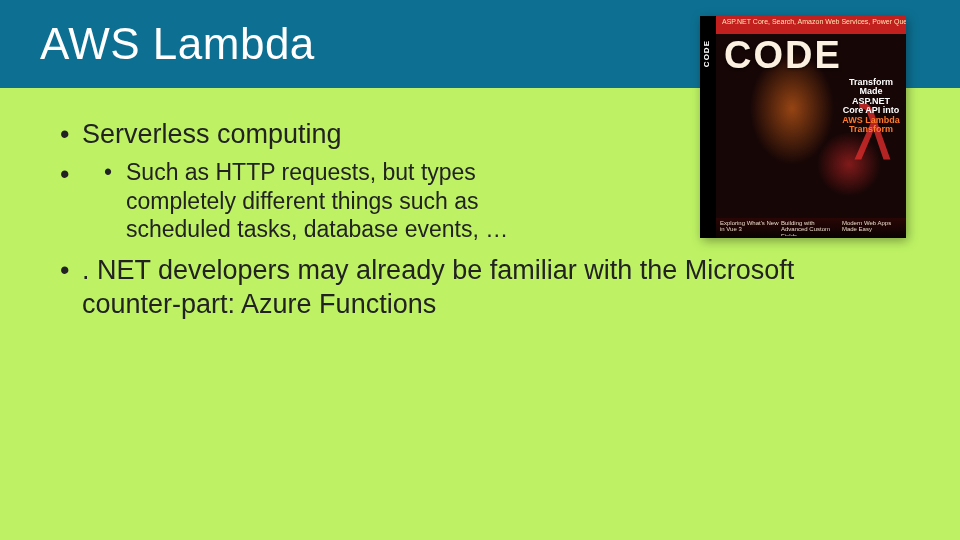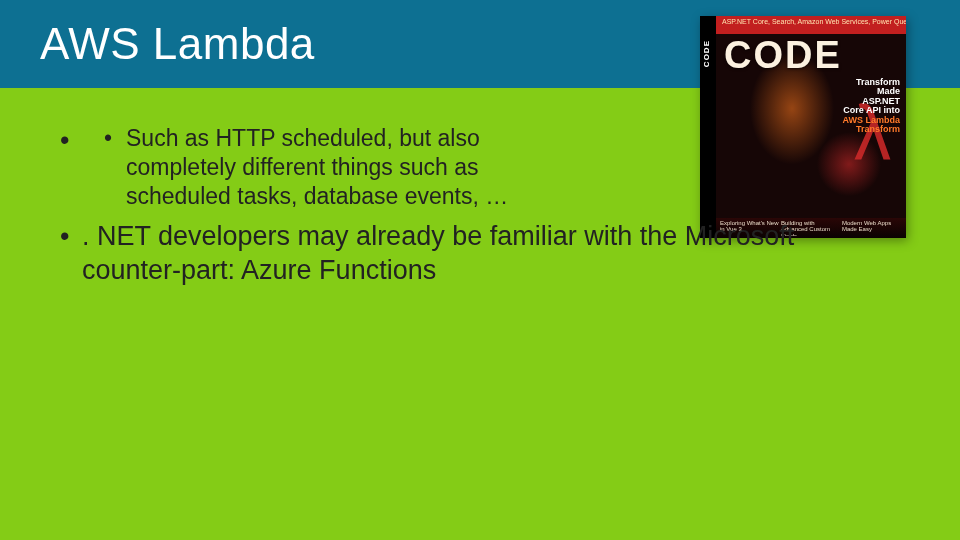--- a/index.html
+++ b/index.html
@@ -1,17 +1,17 @@
 <!DOCTYPE html>
 <html><head>
 <meta charset="utf-8">
 <style>
   * { margin: 0; padding: 0; box-sizing: border-box; }
   html, body { width: 960px; height: 540px; overflow: hidden; font-family: "Segoe UI", "Helvetica Neue", Arial, sans-serif; background: #fff; }
-  .slide { position: relative; width: 960px; height: 540px; background: #84cc16; }
+  .slide { position: relative; width: 960px; height: 540px; background: #bef264; }
 
   .title-bar { background: #0d7092; height: 88px; display: flex; align-items: center; padding-left: 40px; }
   .title-bar h1 { color: #fff; font-weight: 300; font-size: 44px; letter-spacing: 0.5px; }
 
   .content { position: relative; padding: 30px 60px 0 60px; }
   ul.level1 { list-style: none; }
   ul.level1 > li { position: relative; padding-left: 22px; font-size: 27px; color: #222; line-height: 1.25; margin-bottom: 6px; font-weight: 400; }
   ul.level1 > li::before { content: "•"; position: absolute; left: 0; top: 0; color: #222; font-size: 27px; }
   ul.level1 > li.narrow { max-width: 520px; }
 
@@ -25,21 +25,21 @@
   .cover .spine-text { position: absolute; left: 2px; top: 24px; width: 12px; font-size: 8px; color: #fff; writing-mode: vertical-rl; transform: rotate(180deg); letter-spacing: 1px; font-weight: 700; }
   .cover .top-strip { position: absolute; top: 0; left: 16px; right: 0; height: 18px; background: #c21f1f; padding: 2px 6px; font-size: 7px; color: #ffe3b0; white-space: nowrap; overflow: hidden; }
   .cover .brand { position: absolute; top: 20px; left: 24px; font-size: 38px; font-weight: 900; letter-spacing: 2px; color: #fcf1e0; text-shadow: 0 1px 3px rgba(0,0,0,0.6); line-height: 1; font-family: Arial, sans-serif; }
   .cover .art { position: absolute; top: 18px; left: 16px; right: 0; bottom: 18px;
     background:
       radial-gradient(ellipse 60px 80px at 40% 40%, rgba(255,120,30,0.55), rgba(120,10,10,0) 70%),
       radial-gradient(ellipse 40px 40px at 70% 70%, rgba(200,40,40,0.6), rgba(20,4,4,0) 80%),
       #160606;
   }
   .cover .lambda { position: absolute; right: 14px; top: 90px; font-size: 78px; line-height: 0.7; color: #d12a2a; font-weight: 400; opacity: 0.85; transform: scaleX(0.95); }
-  .cover .headline { position: absolute; right: 6px; top: 62px; width: 58px; font-size: 9px; line-height: 1.05; color: #fff; font-weight: 700; text-align: right; }
+  .cover .headline { position: absolute; right: 6px; top: 62px; width: 58px; font-size: 9px; line-height: 1.05; color: #fff; font-weight: 700; text-align: center; }
   .cover .headline .em { color: #ff7a2a; }
   .cover .bottom-strip { position: absolute; left: 16px; right: 0; bottom: 0; height: 20px; background: linear-gradient(#2a0606, #0a0202); display: flex; justify-content: space-between; padding: 2px 4px; }
   .cover .bottom-col { font-size: 6px; line-height: 1.05; color: #e8d9c7; width: 33%; overflow: hidden; }
 </style>
 </head>
 <body>
 
 <div class="slide">
 
   <div class="title-bar">
@@ -63,22 +63,23 @@
     </div>
     <div class="bottom-strip">
       <div class="bottom-col">Exploring What's New in Vue 3</div>
       <div class="bottom-col">Building with Advanced Custom Fields</div>
       <div class="bottom-col">Modern Web Apps Made Easy</div>
     </div>
   </div>
 
   <div class="content">
     <ul class="level1">
+      <li class="narrow">Serverless computing</li>
       <li class="narrow">
         <ul class="level2">
-          <li>Such as HTTP scheduled, but also completely different things such as scheduled tasks, database events, …</li>
+          <li>Such as HTTP requests, but types completely different things such as scheduled tasks, database events, …</li>
         </ul>
       </li>
       <li>. NET developers may already be familiar with the Microsoft counter-part: Azure Functions</li>
     </ul>
   </div>
 
 </div>
 
 </body></html>

